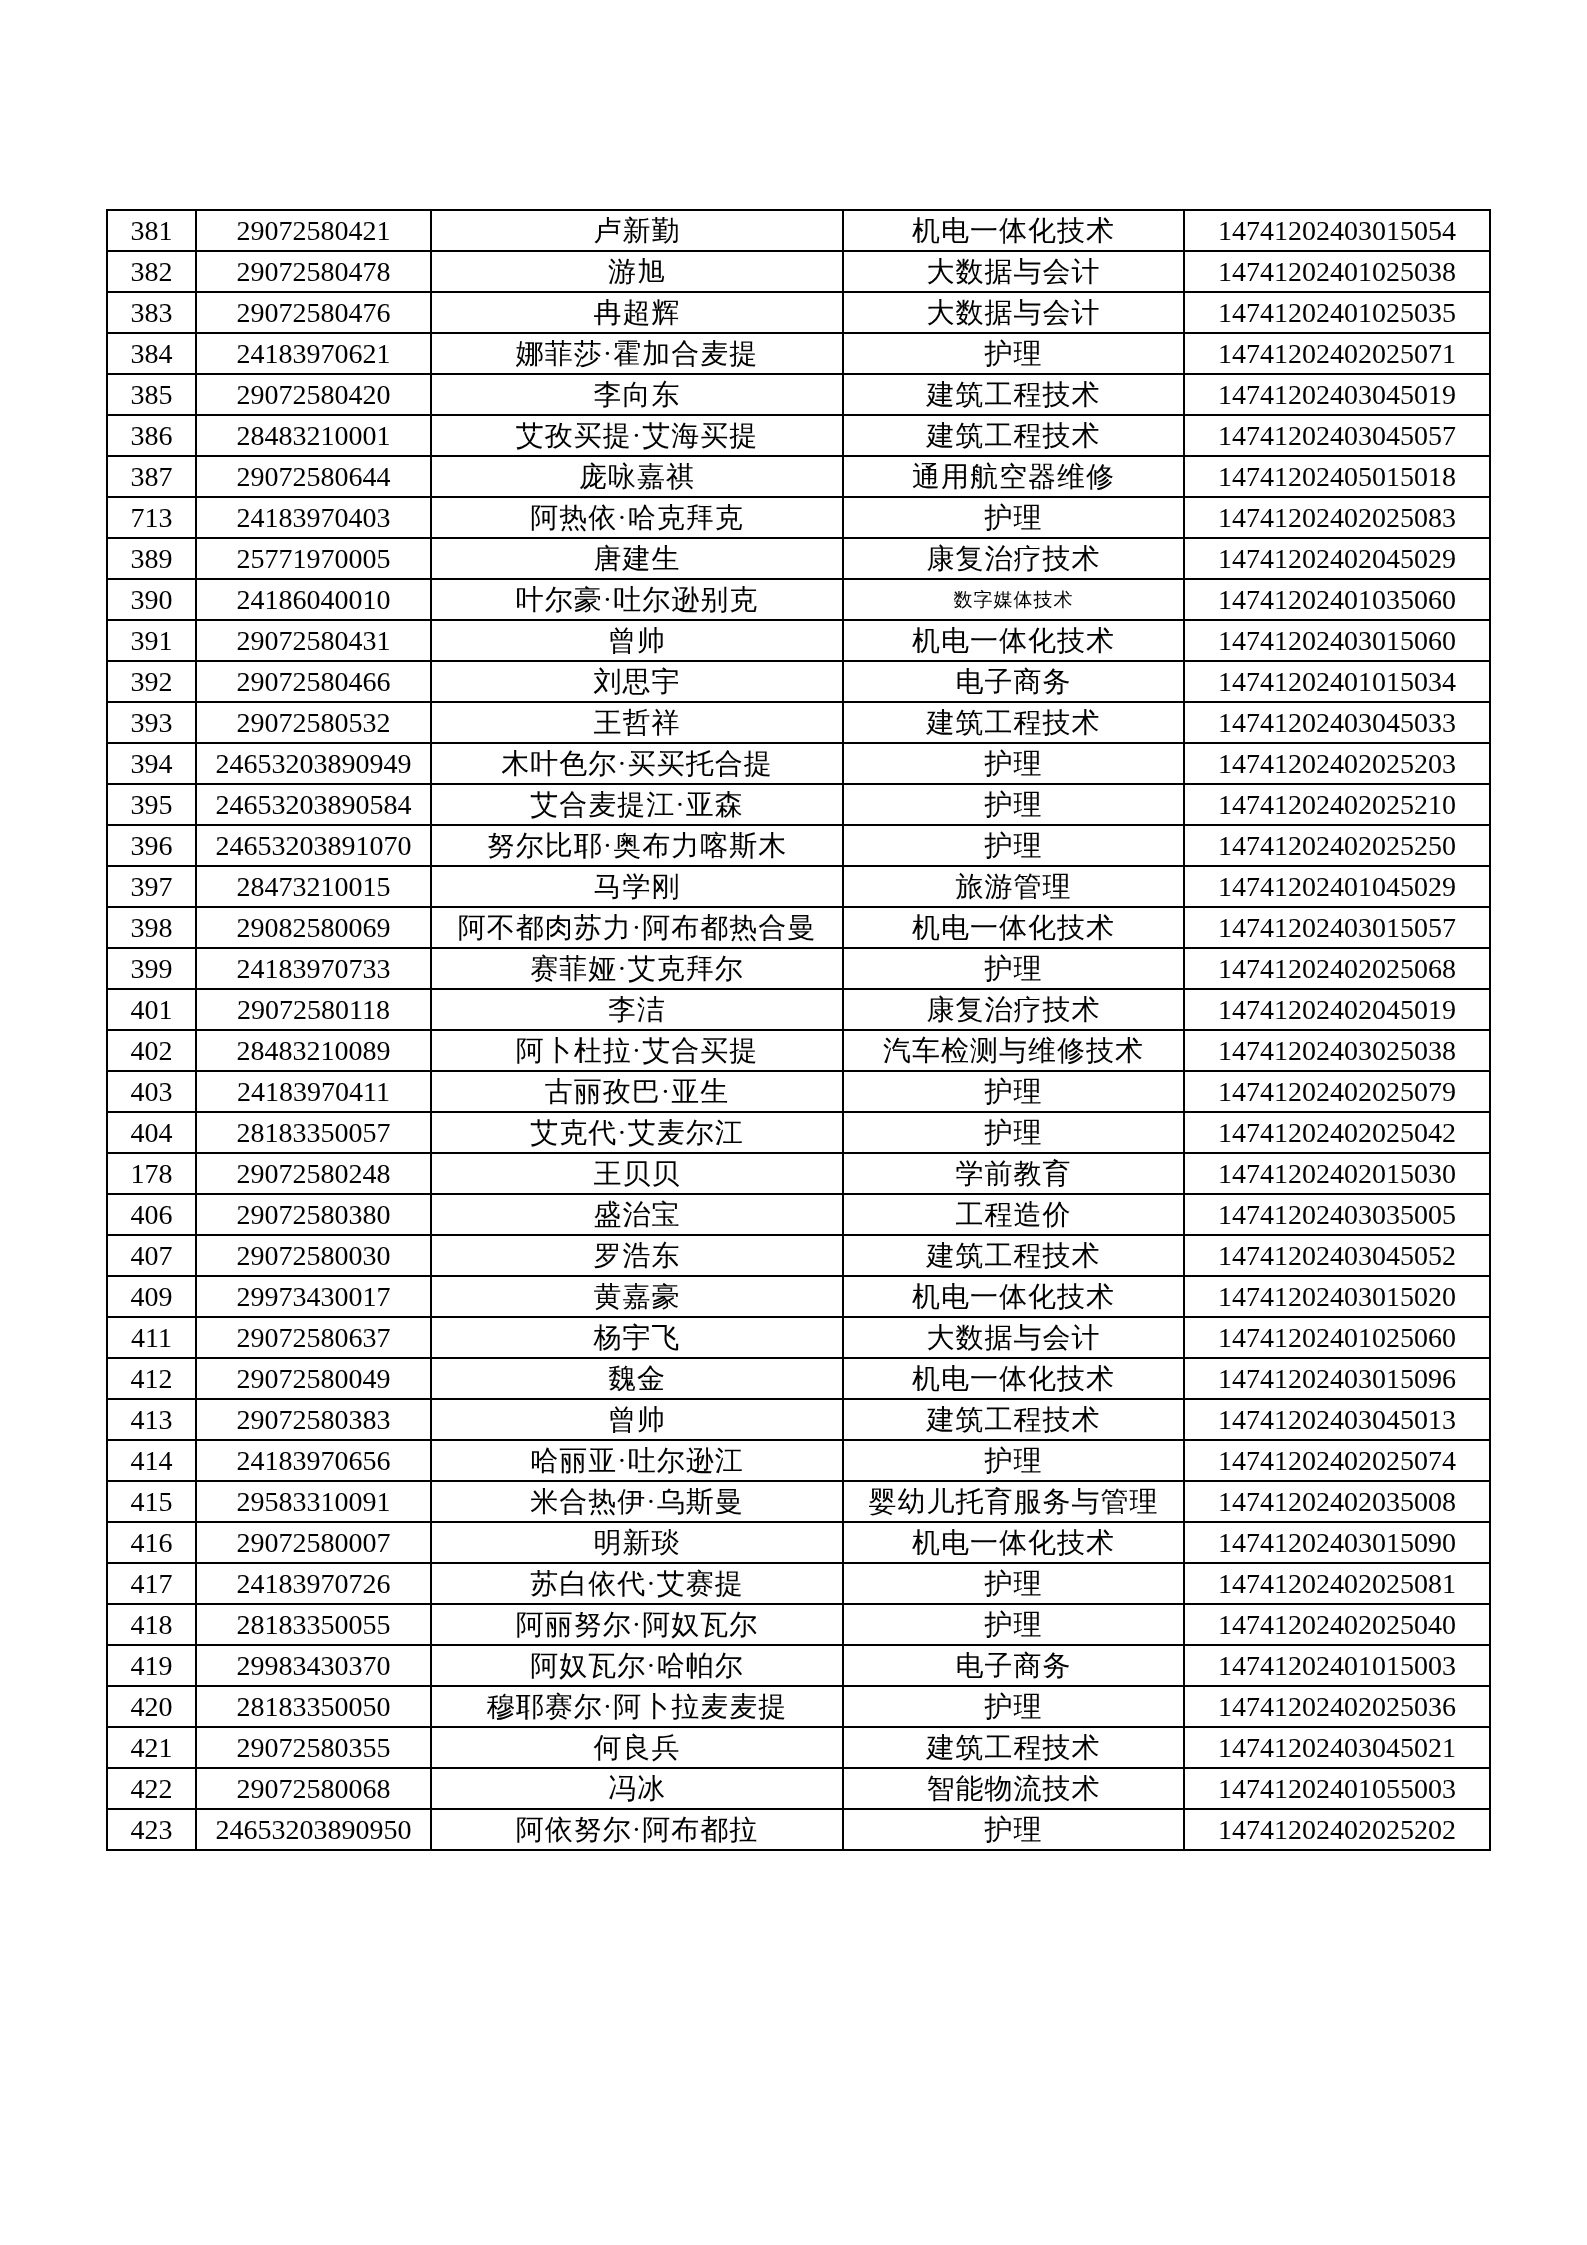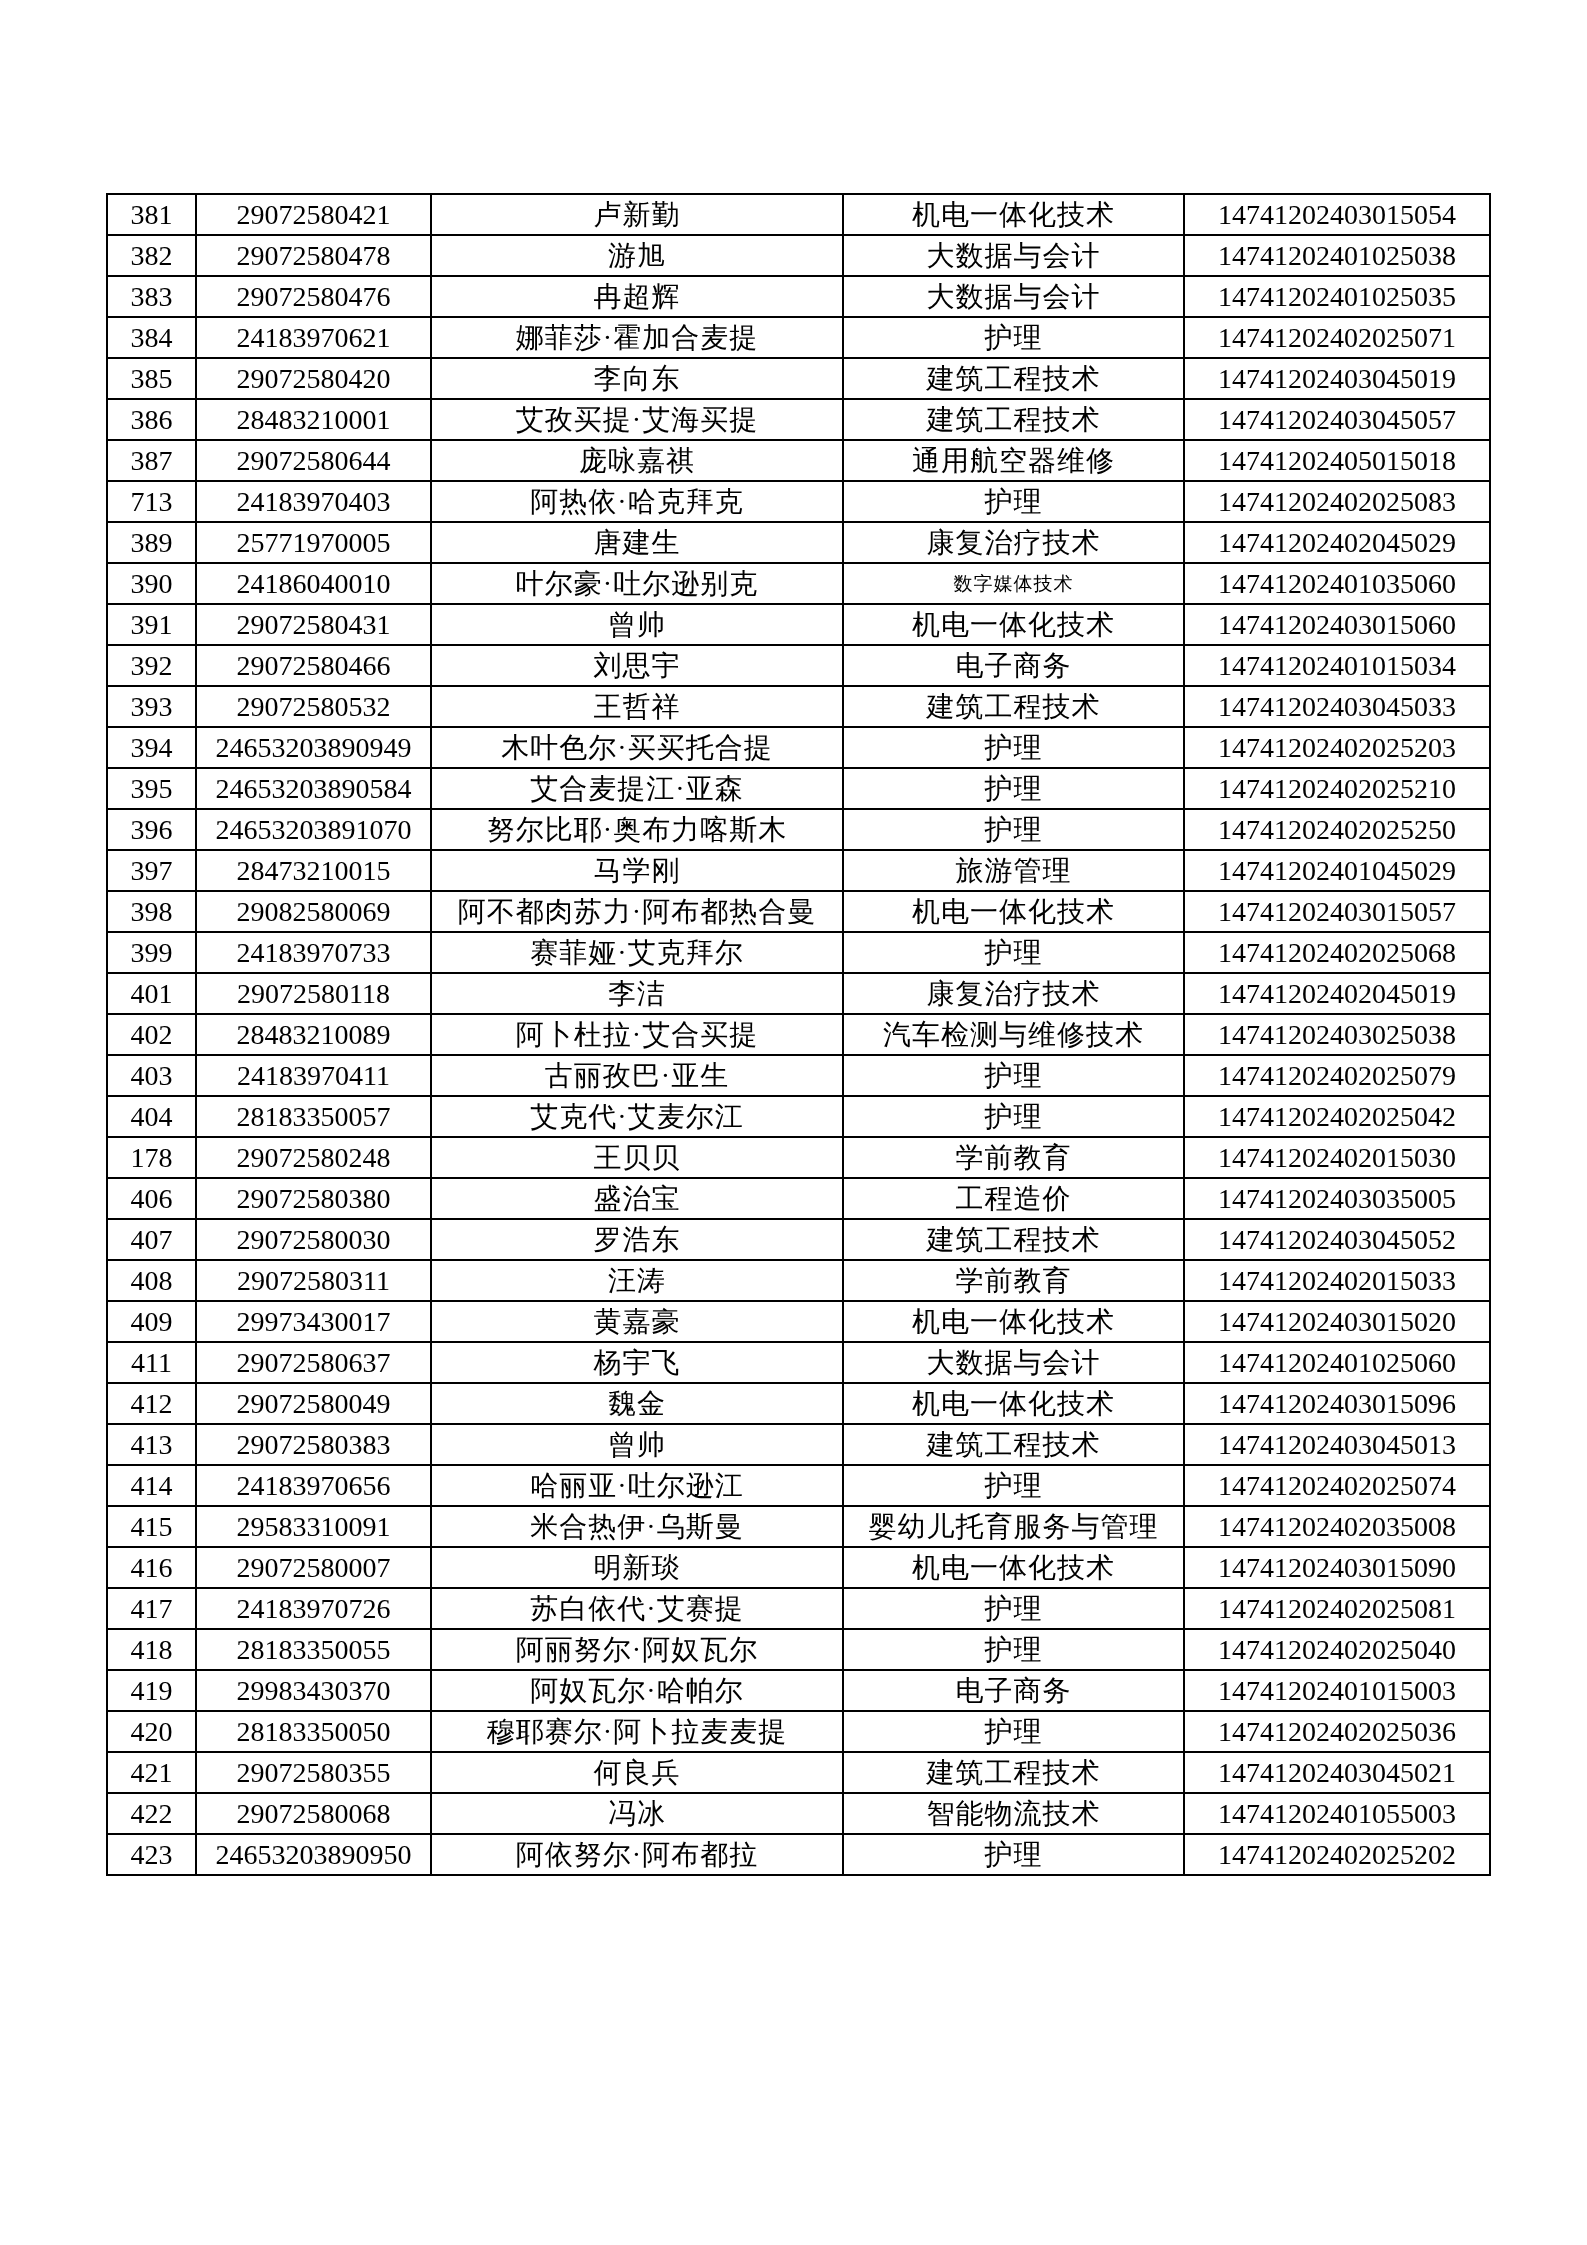--- a/index.html
+++ b/index.html
@@ -17,21 +17,21 @@
   .page {
     position: absolute;
     left: 0; top: 0;
     width: 1587px;
     height: 2245px;
     background: #ffffff;
   }
   table.roster {
     position: absolute;
     left: 106px;
-    top: 193px;
+    top: 209px;
     border-collapse: collapse;
     table-layout: fixed;
     width: 1383px;
   }
   table.roster td {
     border: 2px solid #000000;
     height: 39px; 
     text-align: center;
     vertical-align: middle;
     font-size: 28px;
@@ -237,27 +237,20 @@
         <td class="cell-admission">14741202403035005</td>
       </tr>
         <tr>
         <td class="cell-serial">407</td>
         <td class="cell-exam">29072580030</td>
         <td class="cell-name">罗浩东</td>
         <td class="cell-major">建筑工程技术</td>
         <td class="cell-admission">14741202403045052</td>
       </tr>
         <tr>
-        <td class="cell-serial">408</td>
-        <td class="cell-exam">29072580311</td>
-        <td class="cell-name">汪涛</td>
-        <td class="cell-major">学前教育</td>
-        <td class="cell-admission">14741202402015033</td>
-      </tr>
-        <tr>
         <td class="cell-serial">409</td>
         <td class="cell-exam">29973430017</td>
         <td class="cell-name">黄嘉豪</td>
         <td class="cell-major">机电一体化技术</td>
         <td class="cell-admission">14741202403015020</td>
       </tr>
         <tr>
         <td class="cell-serial">411</td>
         <td class="cell-exam">29072580637</td>
         <td class="cell-name">杨宇飞</td>

